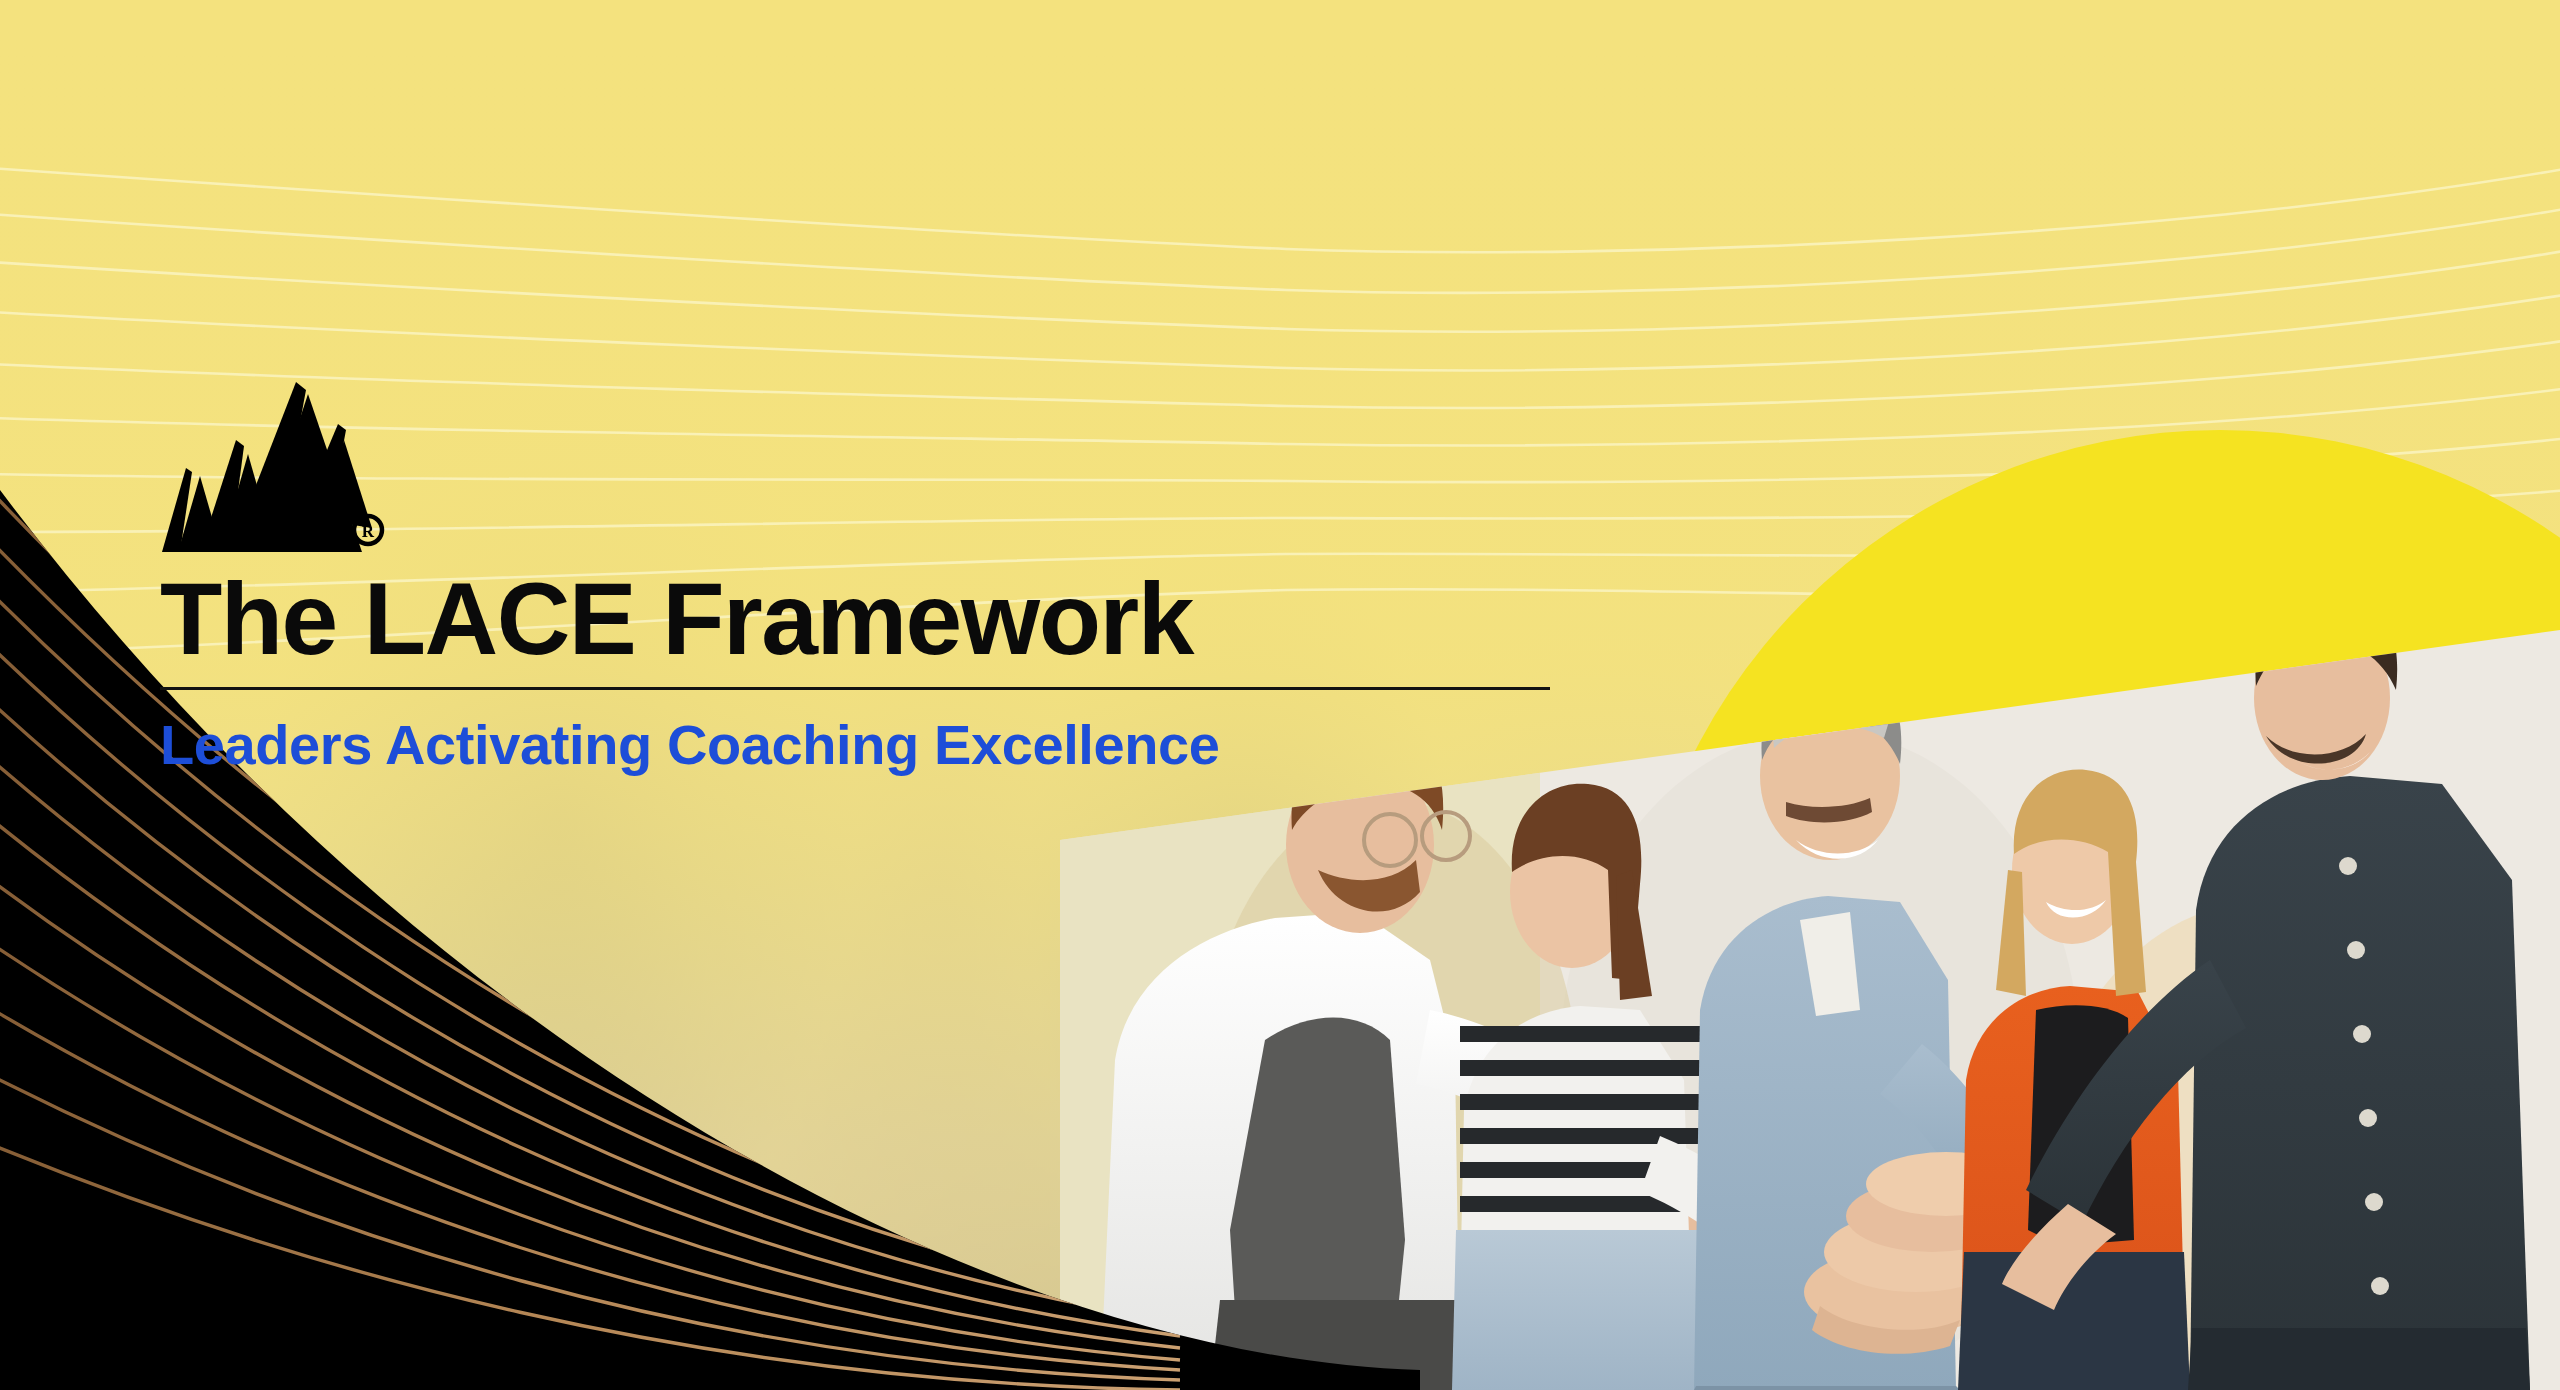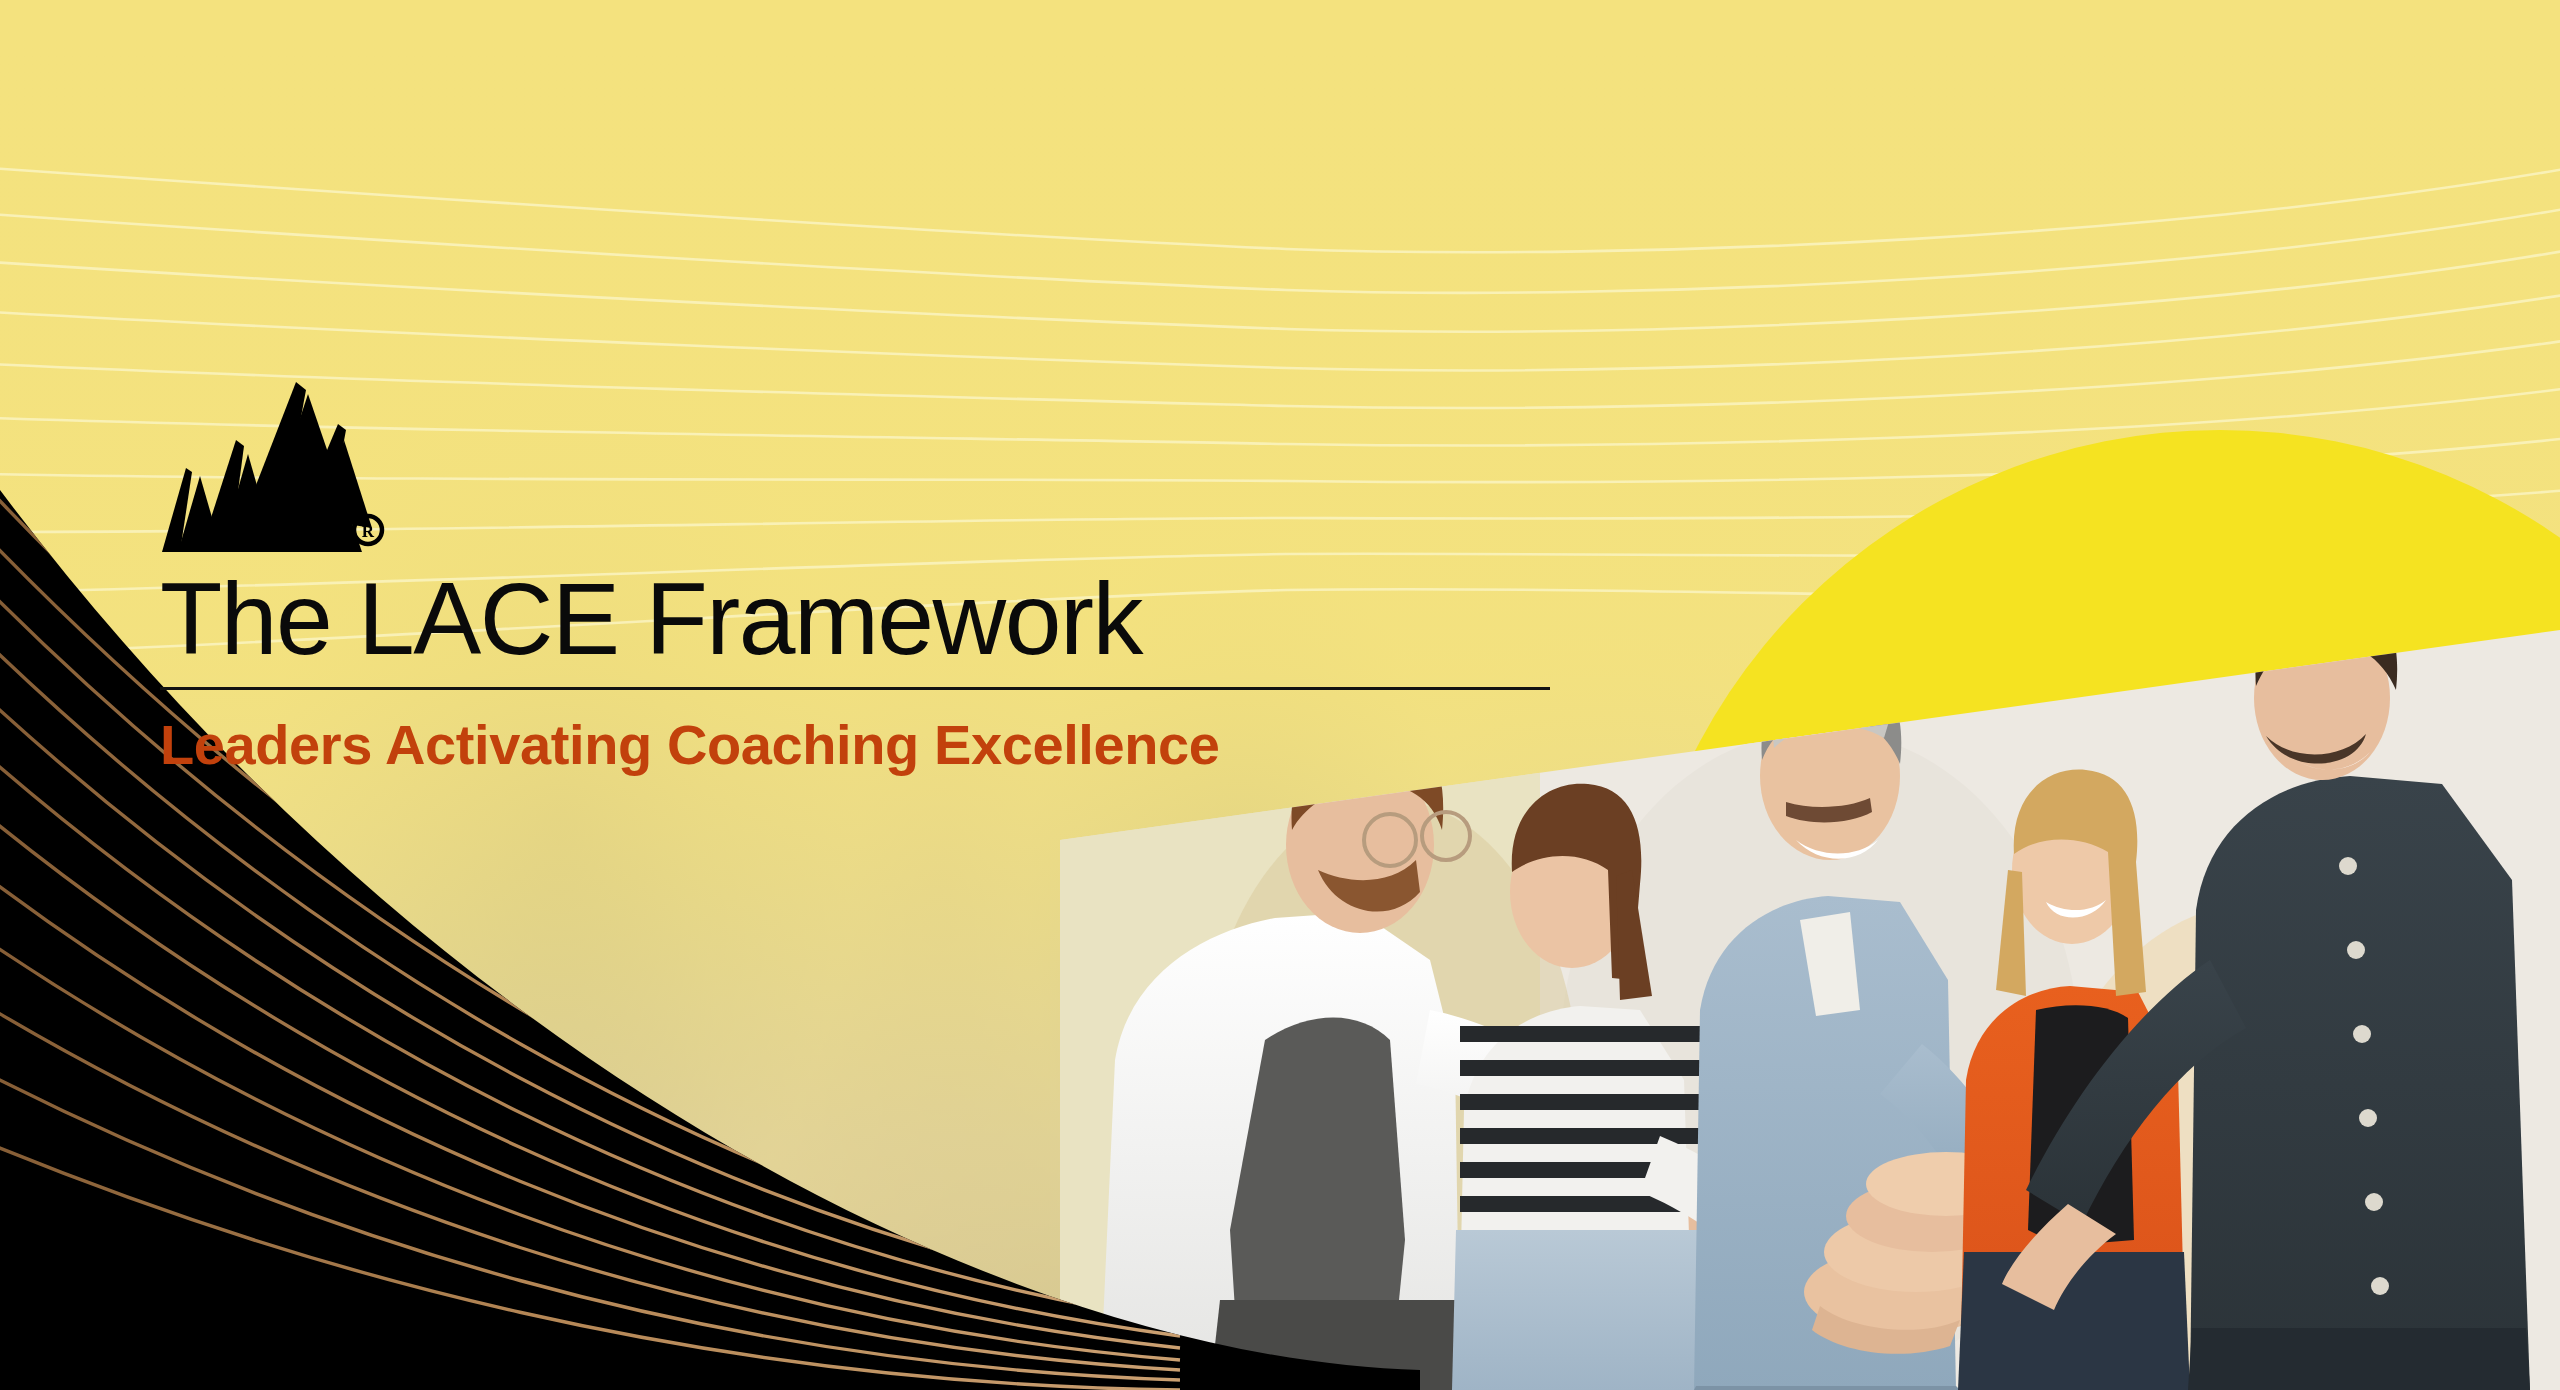--- a/index.html
+++ b/index.html
@@ -72,37 +72,37 @@
   
   .content {
     position:absolute;
     left:160px; top:380px;
     width:1400px;
   }
   .logo-mark { width:230px; height:175px; display:block; margin-left:-4px; }
 
   .title {
     font-size:102px;
-    font-weight:400;
+    font-weight:700;
     letter-spacing:-1.5px;
     line-height:1.06;
     color:#0A0A0A;
     margin-top:10px;
     white-space:nowrap;
   }
   .rule {
     width:1390px; height:3px;
     background:#121212;
     margin-top:14px;
   }
   .subtitle {
     font-size:56px;
     font-weight:700;
     letter-spacing:-0.4px;
-    color:#c2410c;
+    color:#1d4ed8;
     margin-top:22px;
     white-space:nowrap;
   }
 </style>
 </head>
 <body>
 
 <div class="banner">
 
   <div class="bg-photo"></div>

